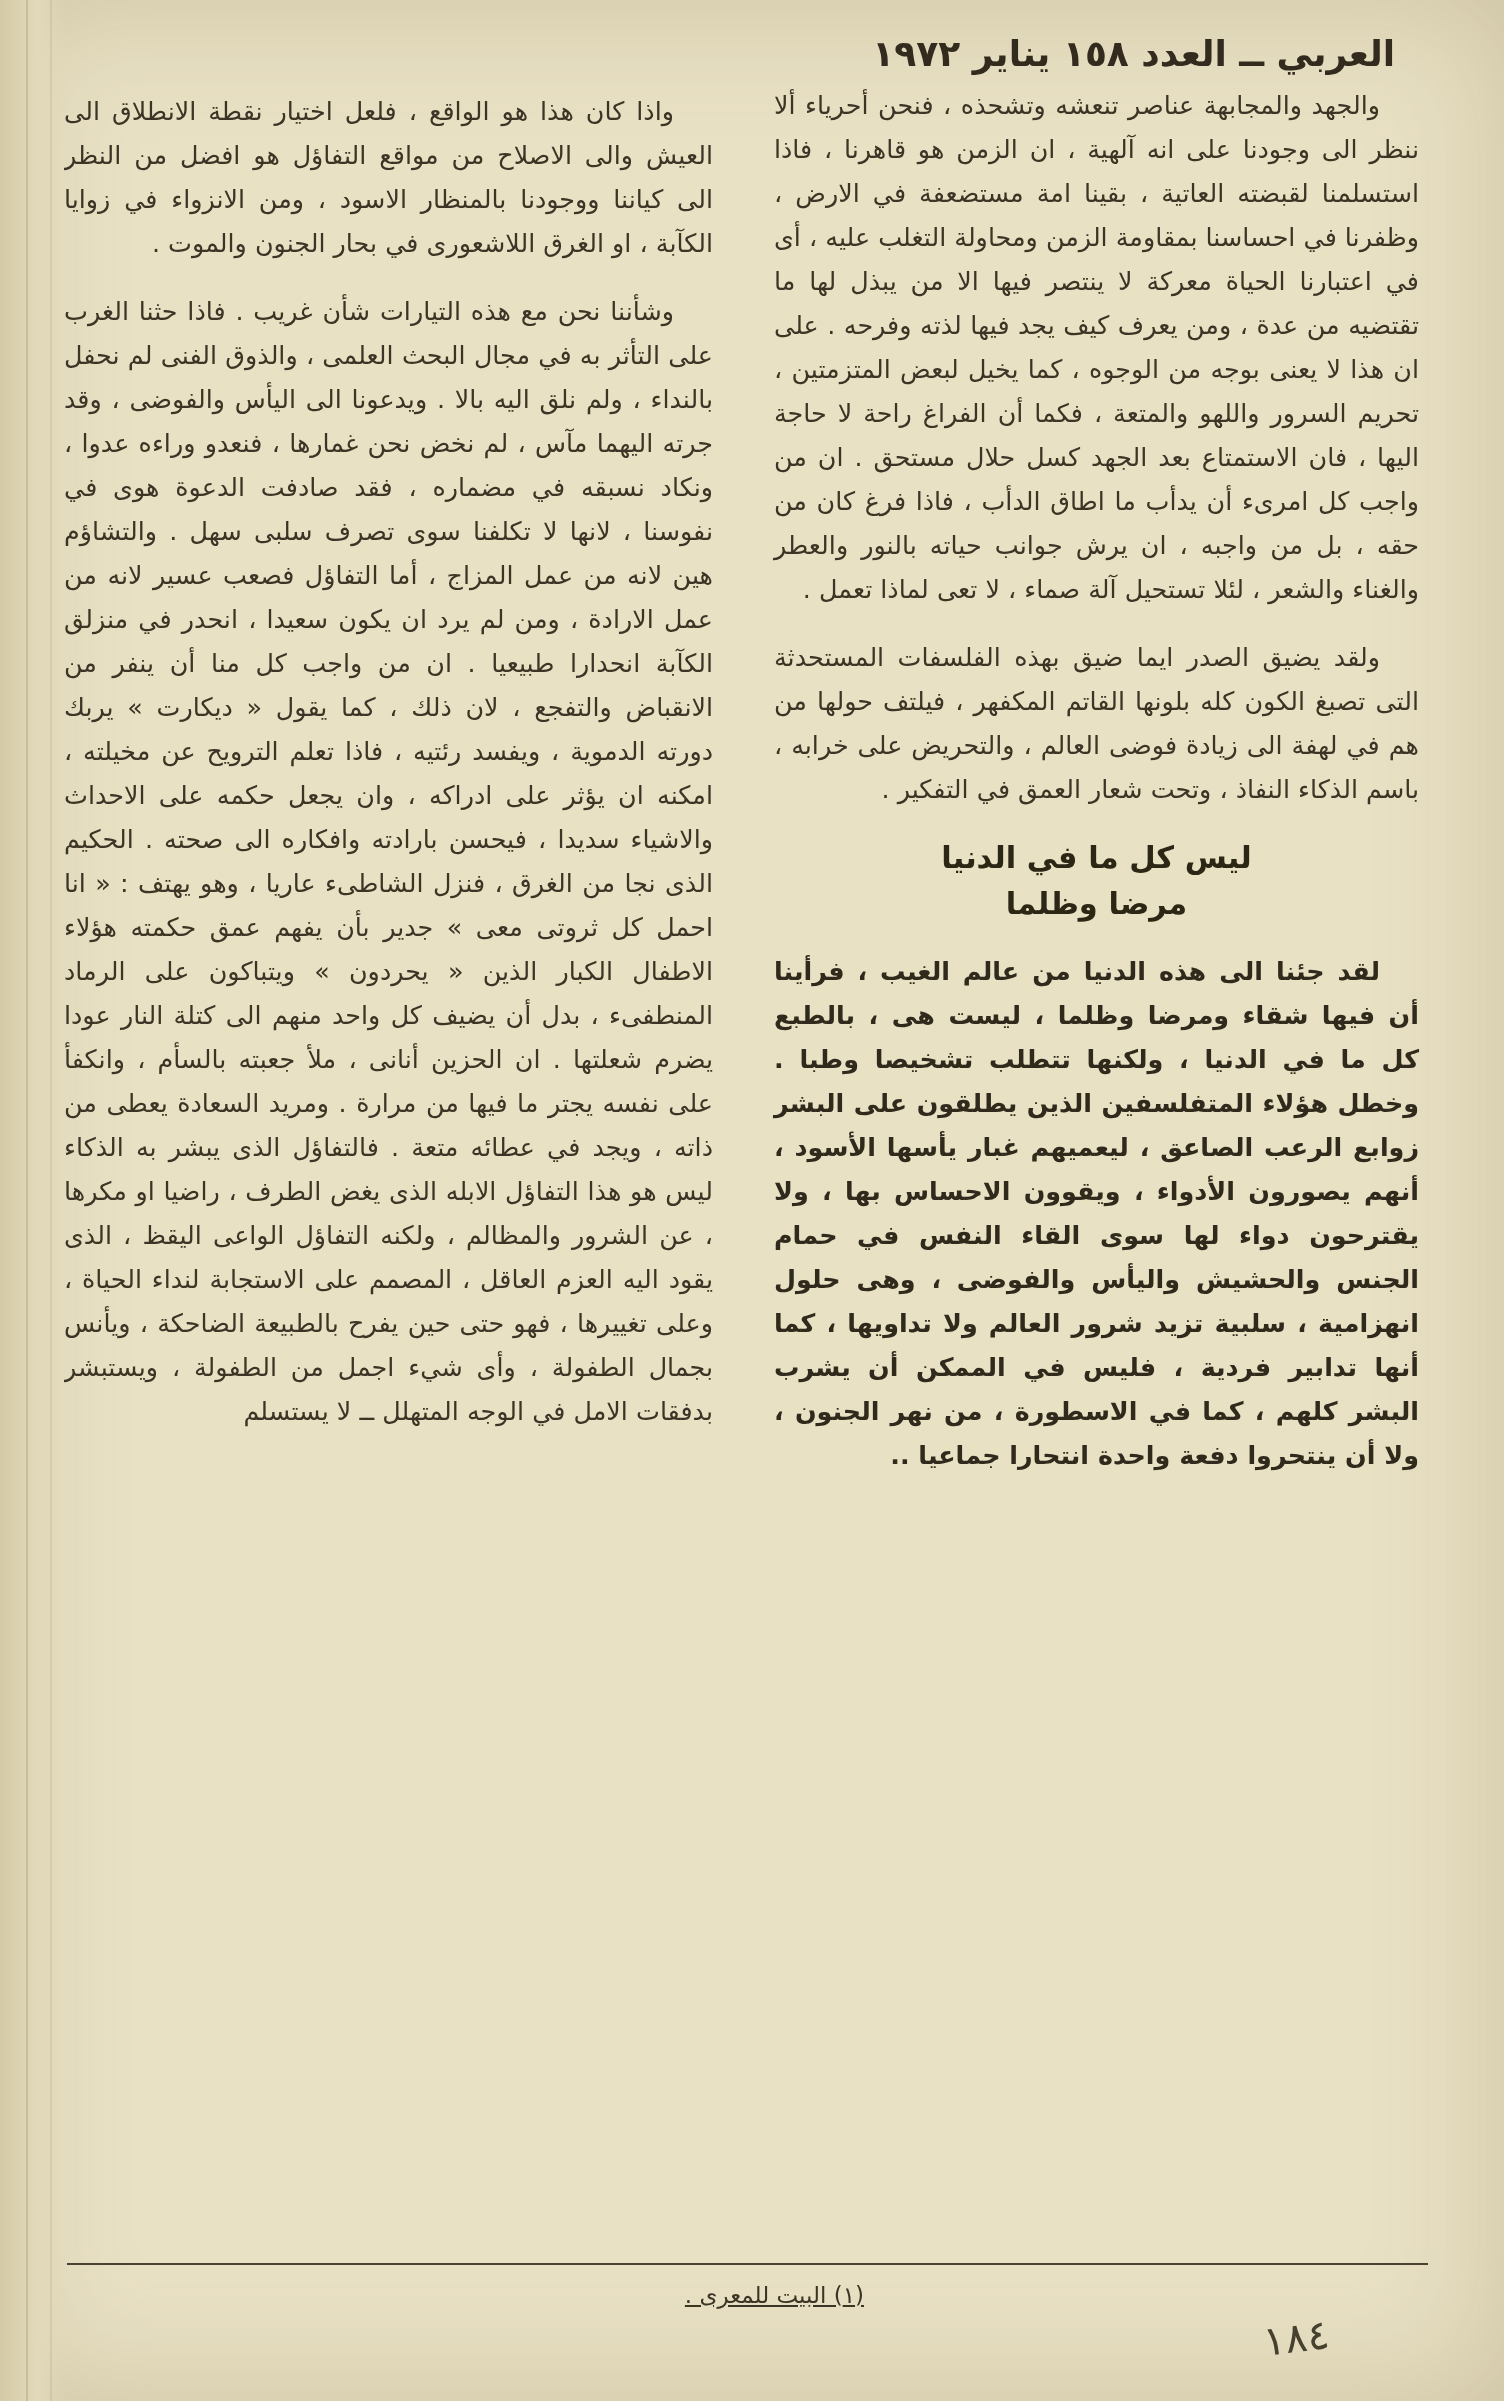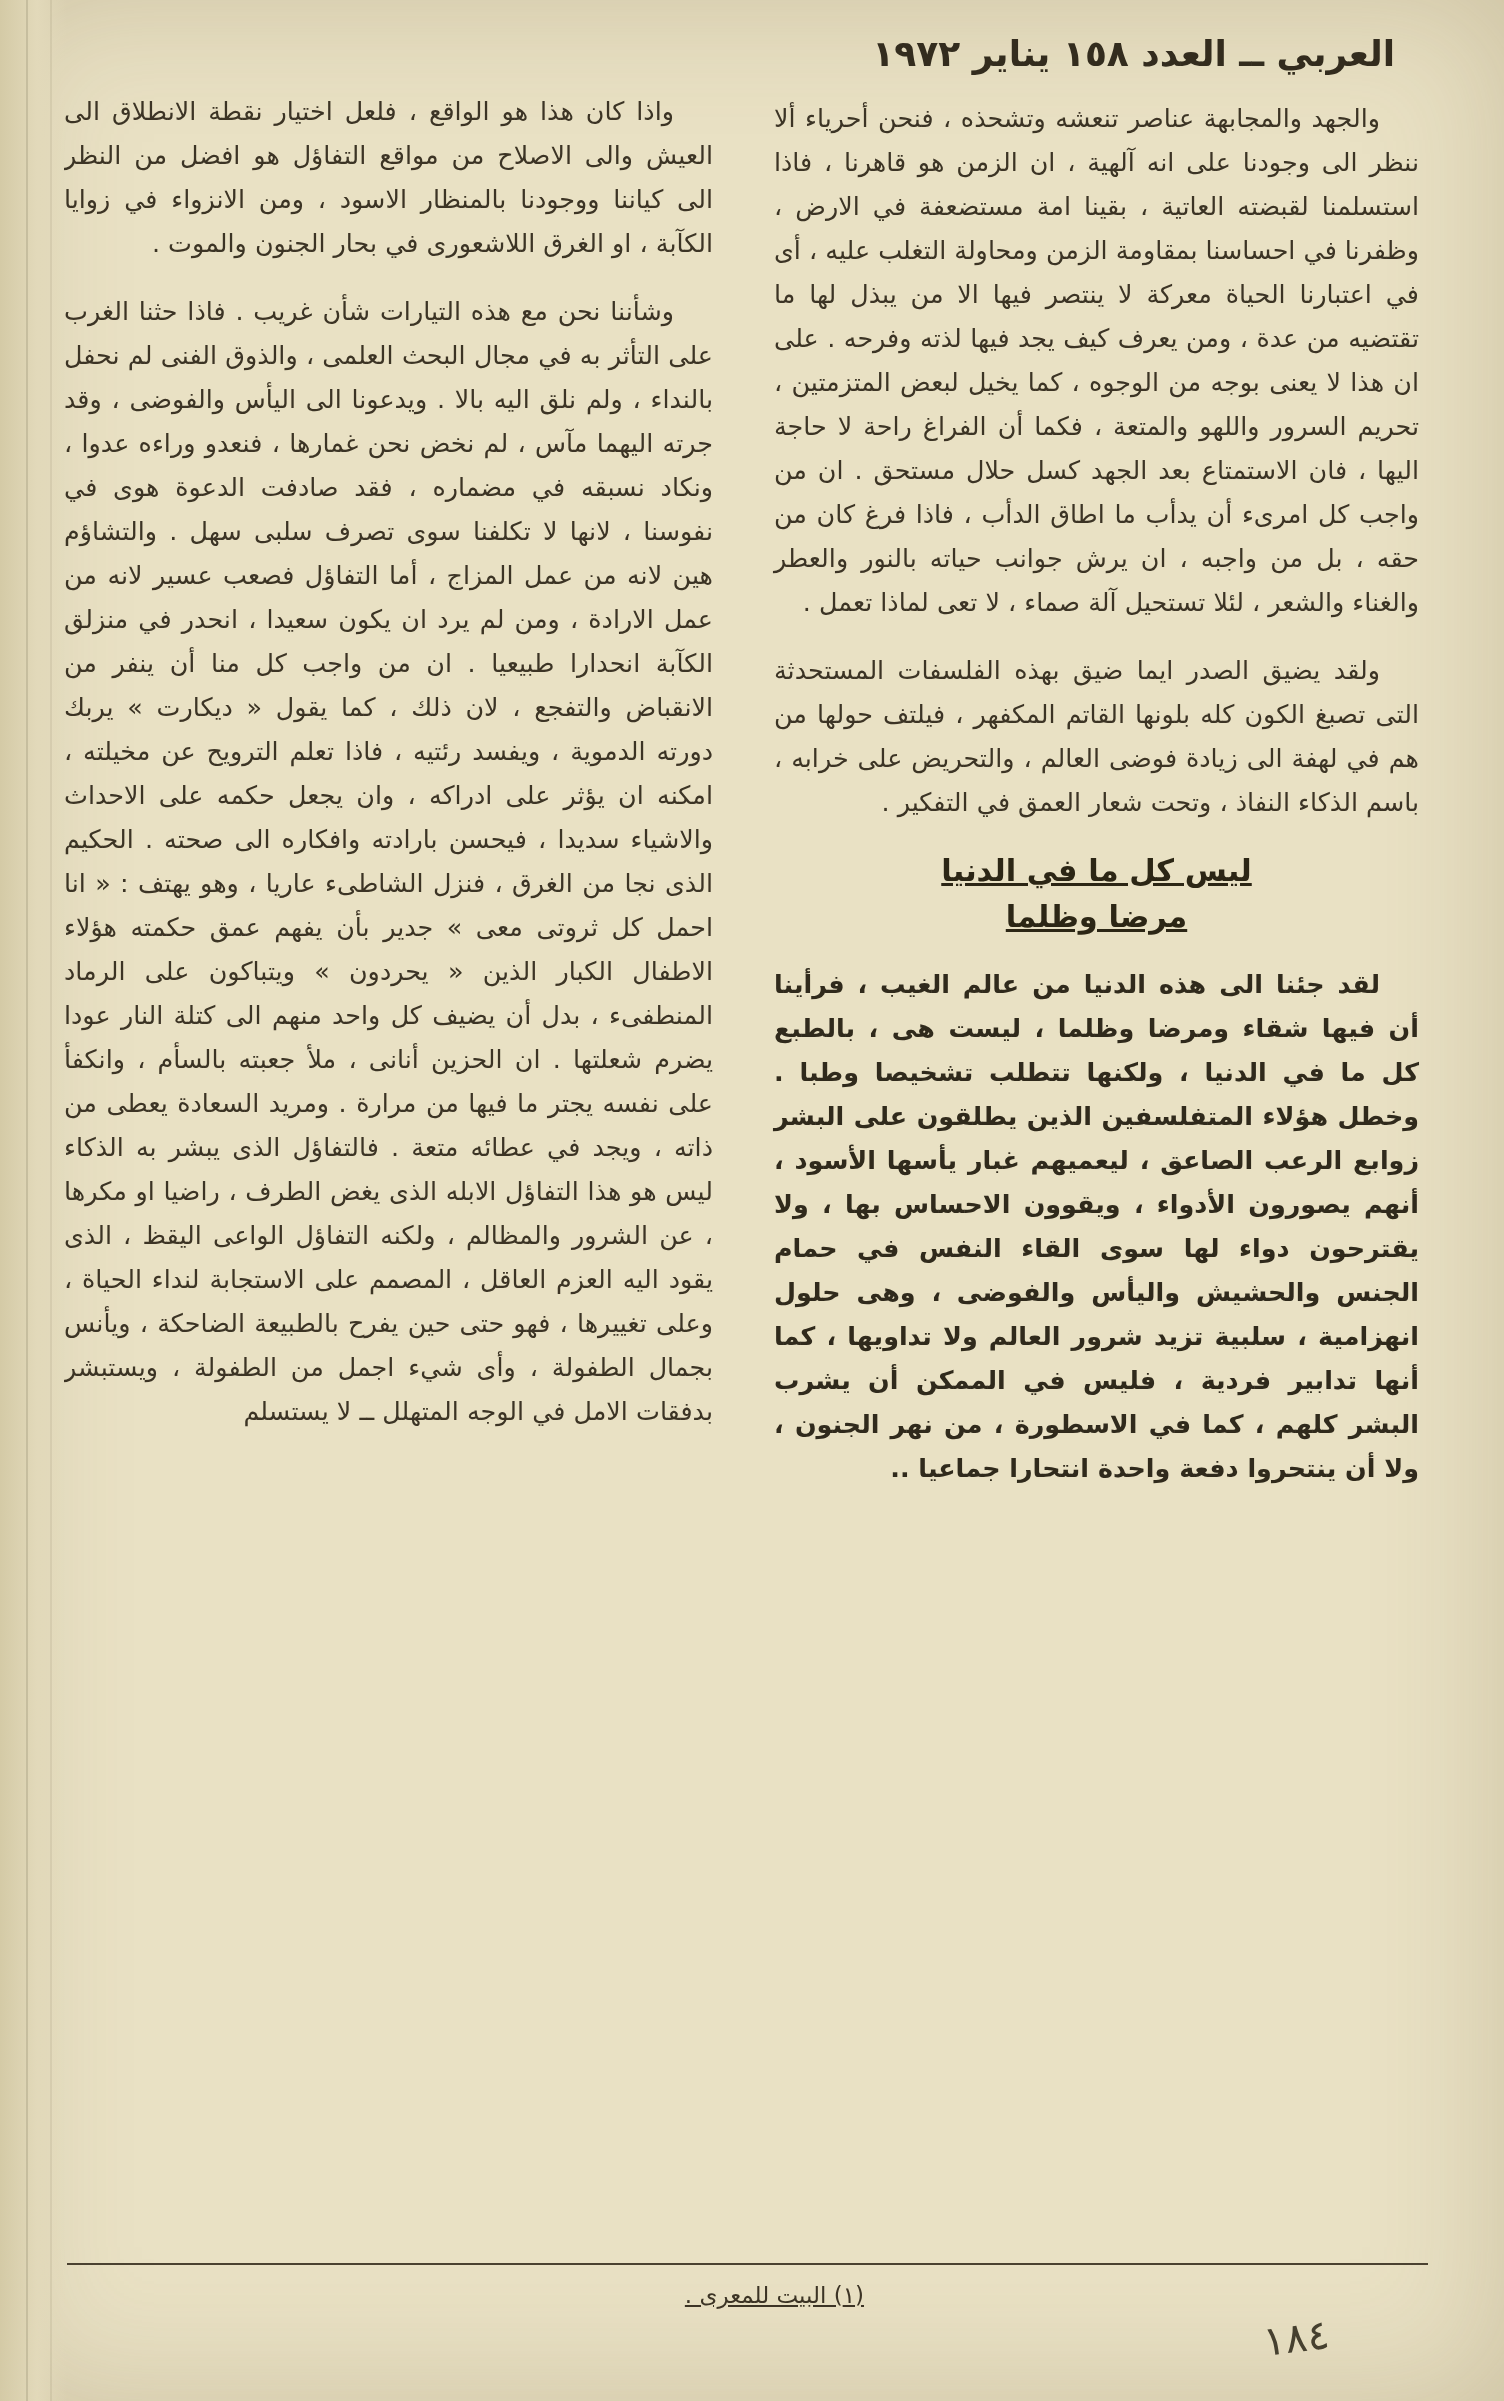--- a/index.html
+++ b/index.html
@@ -32,40 +32,39 @@
     font-size: 36px;
     font-weight: bold;
     letter-spacing: 0.9px;
     color: #332c1e;
   }
 
   .col {
     position: absolute;
     text-align: justify;
   }
-  .col-right { top: 96px;  right: 85px; width: 645px; }
+  .col-right { top: 83px;  right: 85px; width: 645px; }
   .col-left  { top: 89px;  left: 64px;  width: 649px; max-height: 2155px; overflow: hidden; }
 
   .body-text {
     font-size: 25.4px;
     line-height: 44px;
     margin-bottom: 24px;
     text-indent: 39px;
     color: #3c3425;
   }
   .bold-text { font-weight: bold; color: #302a1c; }
 
   .section-heading {
     text-align: center;
     font-weight: bold;
     font-size: 30.5px;
     line-height: 46px;
     margin: 22px 0 22px 0;
     color: #2c2615;
-    text-decoration: underline;
   }
   .section-heading span { display: block; }
 
   .verse {
     margin-top: 16.6px;
     font-weight: bold;
     font-size: 25.4px;
     line-height: 46px;
     color: #302a1c;
   }

